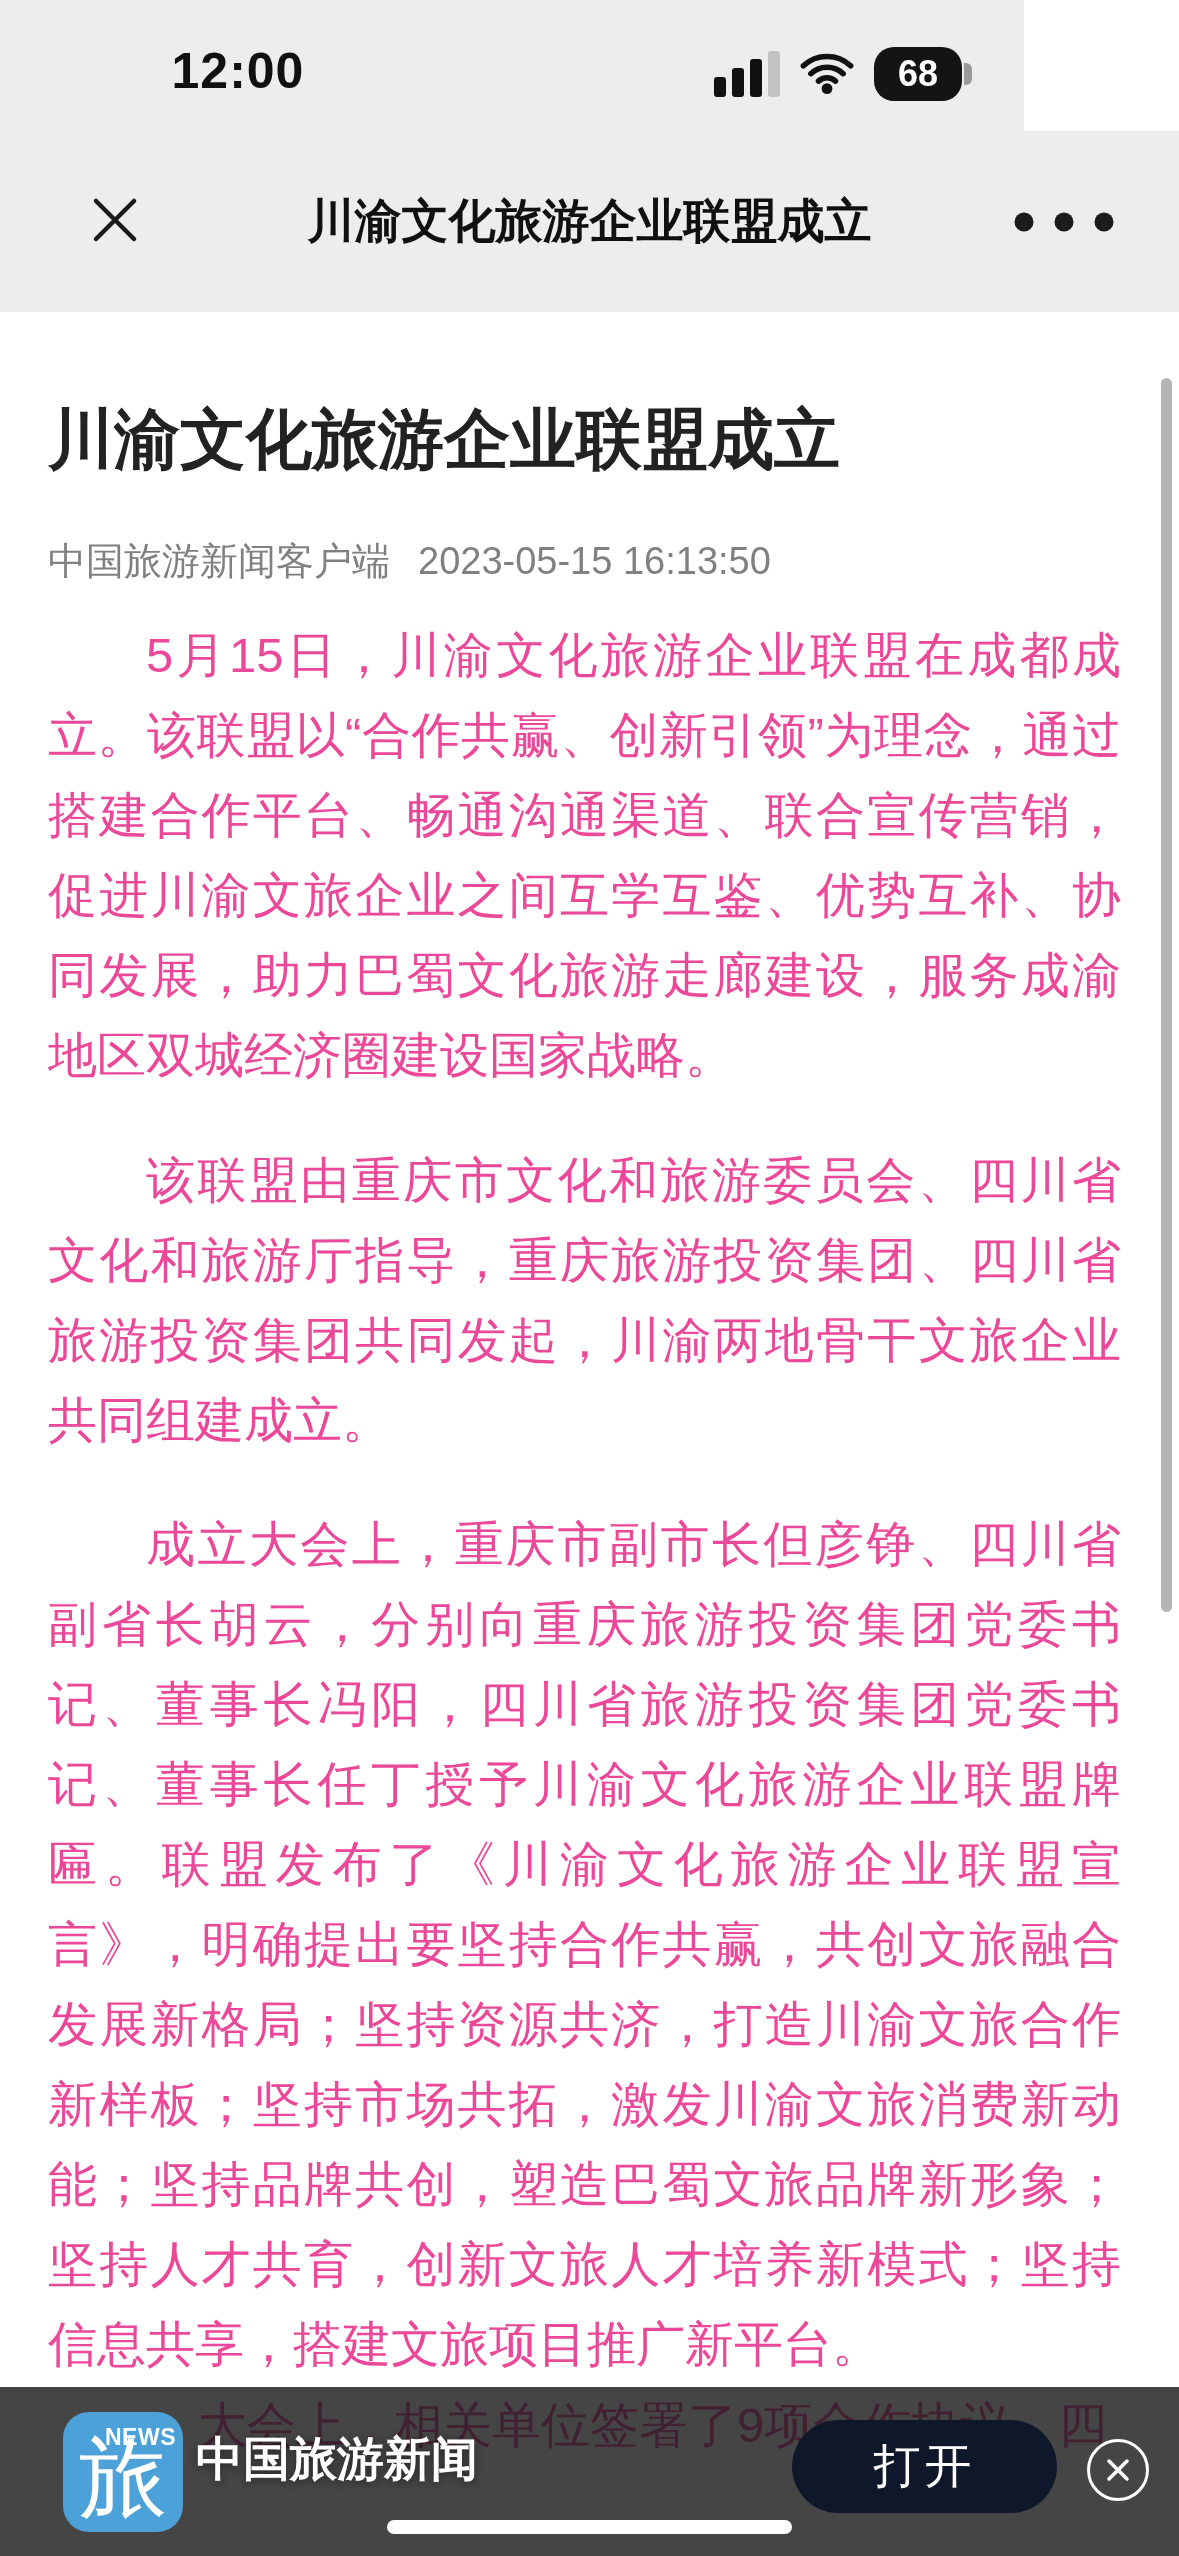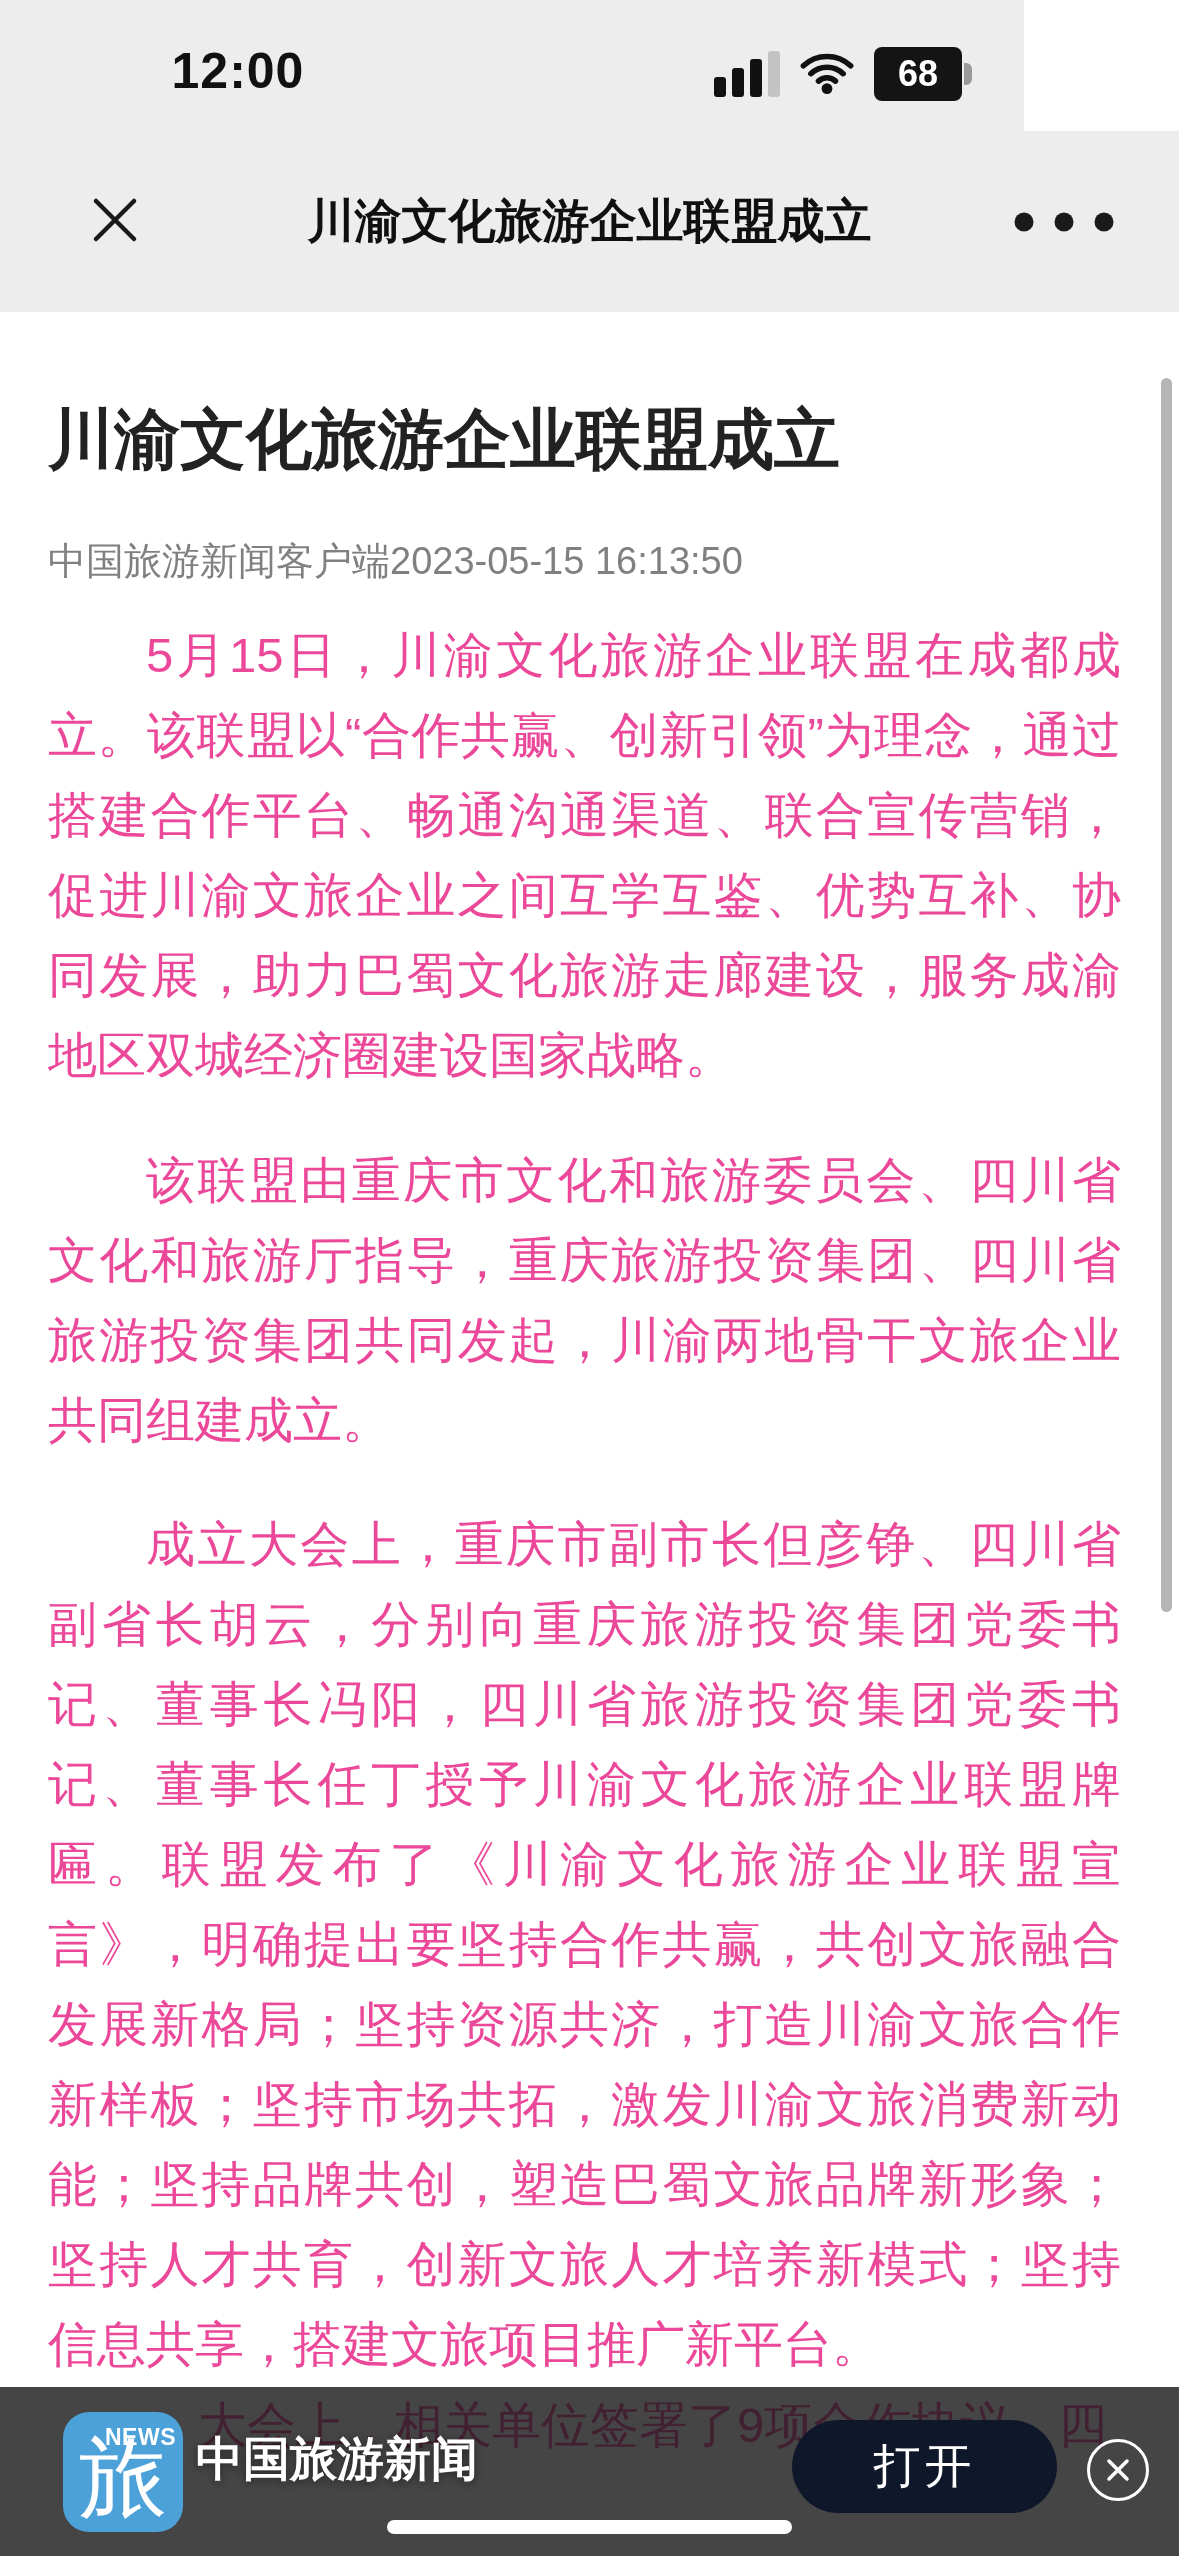--- a/index.html
+++ b/index.html
@@ -25,21 +25,21 @@
   .signal{display:flex;align-items:flex-end;gap:6px;height:46px;}
   .signal i{display:block;width:12px;border-radius:3px;background:#111;}
   .signal i:nth-child(1){height:20px}
   .signal i:nth-child(2){height:29px}
   .signal i:nth-child(3){height:38px}
   .signal i:nth-child(4){height:46px;background:#c3c3c3;}
   .battery{
     display:flex;align-items:center;
   }
   .battery-body{
-    width:88px;height:54px;background:#141414;border-radius:8px;
+    width:88px;height:54px;background:#141414;border-radius:20px;
     color:#fff;font-size:36px;font-weight:700;
     display:flex;align-items:center;justify-content:center;
   }
   .battery-nub{width:8px;height:22px;background:#9a9a9a;border-radius:0 6px 6px 0;margin-left:2px;}
   
   .nav-bar{
     position:absolute;left:0;top:131px;width:1179px;height:181px;
     background:#ededed;z-index:3;
   }
   .nav-close{
@@ -57,21 +57,21 @@
   }
   
   .article-title{
     position:absolute;left:48px;top:352px;right:56px;
     font-size:66px;line-height:86px;font-weight:700;color:#222;
   }
   .byline{
     position:absolute;left:48px;top:536px;right:56px;
     font-size:38px;color:#808080;white-space:nowrap;
   }
-  .byline .dt{}
+  .byline .dt{margin-left:28px;}
   .article-body{
     position:absolute;left:48px;top:615px;width:1073px;
     font-size:49px;line-height:80px;color:#ec4899;
     text-align:justify;text-justify:inter-character;
   }
   .article-body p{margin:0 0 45px 0;text-indent:2em;}
   .article-body p.flush{margin-bottom:0;font-family:Liberation Serif, serif;}
   .article-body p.cutline{white-space:nowrap;text-indent:150px;overflow:hidden;margin:0;}
   
   .scrollbar{

